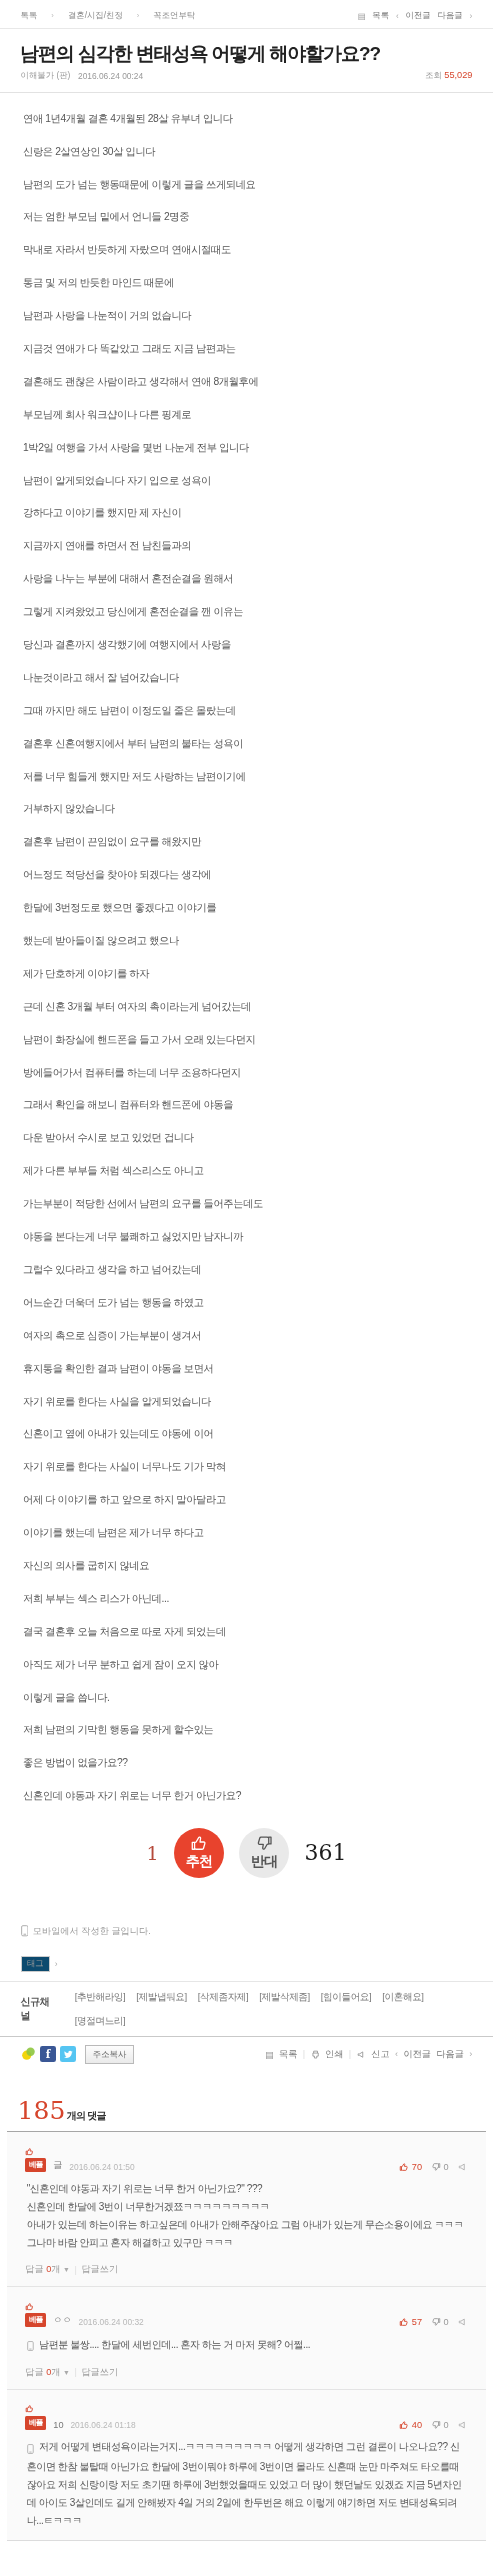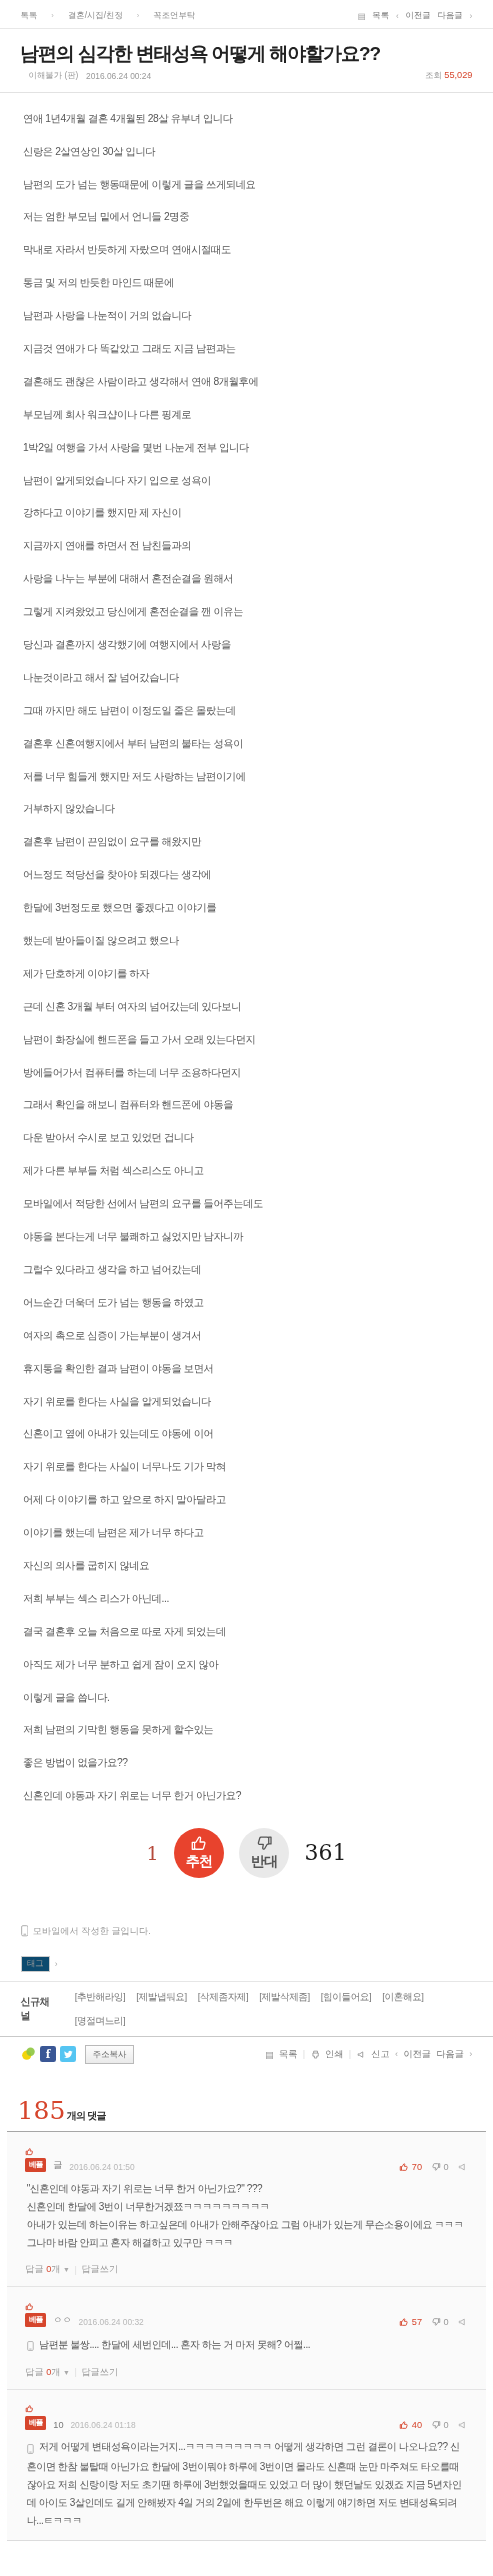--- a/index.html
+++ b/index.html
@@ -14,21 +14,21 @@
   .crumb span[data-interactable="true"]{cursor:pointer;}
   .nav-links{display:flex;align-items:center;gap:6.9px;color:#777;}
   .nav-links .ic{font-size:8.4px;color:#999;}
   .nav-links .arr{color:#aaa;}
   .nav-links span{cursor:pointer;}
 
   
   .title{margin:13.8px 20px 4.6px;font-size:19px;font-weight:bold;color:#222;letter-spacing:-1.1px;line-height:1.2;}
   .meta{display:flex;justify-content:space-between;align-items:flex-end;
         padding:0 20.6px 10.7px;border-bottom:0.8px solid #e2e2e2;font-size:8.4px;color:#999;}
-  .meta .left{display:flex;gap:7.6px;align-items:center;margin-left:8px;}
+  .meta .left{display:flex;gap:7.6px;align-items:center;}
   .views .lab{color:#999;}
   .views .num{color:#d6452c;font-size:9.2px;}
 
   
   .body{padding:20px 23px 0;}
   .body p{font-size:10.3px;line-height:11.5px;margin:0 0 21.4px;color:#555;letter-spacing:-0.4px;}
 
   
   .vote{display:flex;align-items:center;justify-content:center;gap:15.3px;margin:26px 0 0;}
   .vote .num-up{font-size:19px;color:#b5493a;font-family:"DejaVu Serif",serif;}
@@ -151,27 +151,27 @@
       <p data-interactable="false">나눈것이라고 해서 잘 넘어갔습니다</p>
       <p data-interactable="false">그때 까지만 해도 남편이 이정도일 줄은 몰랐는데</p>
       <p data-interactable="false">결혼후 신혼여행지에서 부터 남편의 불타는 성욕이</p>
       <p data-interactable="false">저를 너무 힘들게 했지만 저도 사랑하는 남편이기에</p>
       <p data-interactable="false">거부하지 않았습니다</p>
       <p data-interactable="false">결혼후 남편이 끈임없이 요구를 해왔지만</p>
       <p data-interactable="false">어느정도 적당선을 찾아야 되겠다는 생각에</p>
       <p data-interactable="false">한달에 3번정도로 했으면 좋겠다고 이야기를</p>
       <p data-interactable="false">했는데 받아들이질 않으려고 했으나</p>
       <p data-interactable="false">제가 단호하게 이야기를 하자</p>
-      <p data-interactable="false">근데 신혼 3개월 부터 여자의 넘어갔는데 있다보니</p>
+      <p data-interactable="false">근데 신혼 3개월 부터 여자의 촉이라는게 넘어갔는데</p>
       <p data-interactable="false">남편이 화장실에 핸드폰을 들고 가서 오래 있는다던지</p>
       <p data-interactable="false">방에들어가서 컴퓨터를 하는데 너무 조용하다던지</p>
       <p data-interactable="false">그래서 확인을 해보니 컴퓨터와 핸드폰에 야동을</p>
       <p data-interactable="false">다운 받아서 수시로 보고 있었던 겁니다</p>
       <p data-interactable="false">제가 다른 부부들 처럼 섹스리스도 아니고</p>
-      <p data-interactable="false">모바일에서 적당한 선에서 남편의 요구를 들어주는데도</p>
+      <p data-interactable="false">가는부분이 적당한 선에서 남편의 요구를 들어주는데도</p>
       <p data-interactable="false">야동을 본다는게 너무 불쾌하고 싫었지만 남자니까</p>
       <p data-interactable="false">그럴수 있다라고 생각을 하고 넘어갔는데</p>
       <p data-interactable="false">어느순간 더욱더 도가 넘는 행동을 하였고</p>
       <p data-interactable="false">여자의 촉으로 심증이 가는부분이 생겨서</p>
       <p data-interactable="false">휴지통을 확인한 결과 남편이 야동을 보면서</p>
       <p data-interactable="false">자기 위로를 한다는 사실을 알게되었습니다</p>
       <p data-interactable="false">신혼이고 옆에 아내가 있는데도 야동에 이어</p>
       <p data-interactable="false">자기 위로를 한다는 사실이 너무나도 기가 막혀</p>
       <p data-interactable="false">어제 다 이야기를 하고 앞으로 하지 말아달라고</p>
       <p data-interactable="false">이야기를 했는데 남편은 제가 너무 하다고</p>

